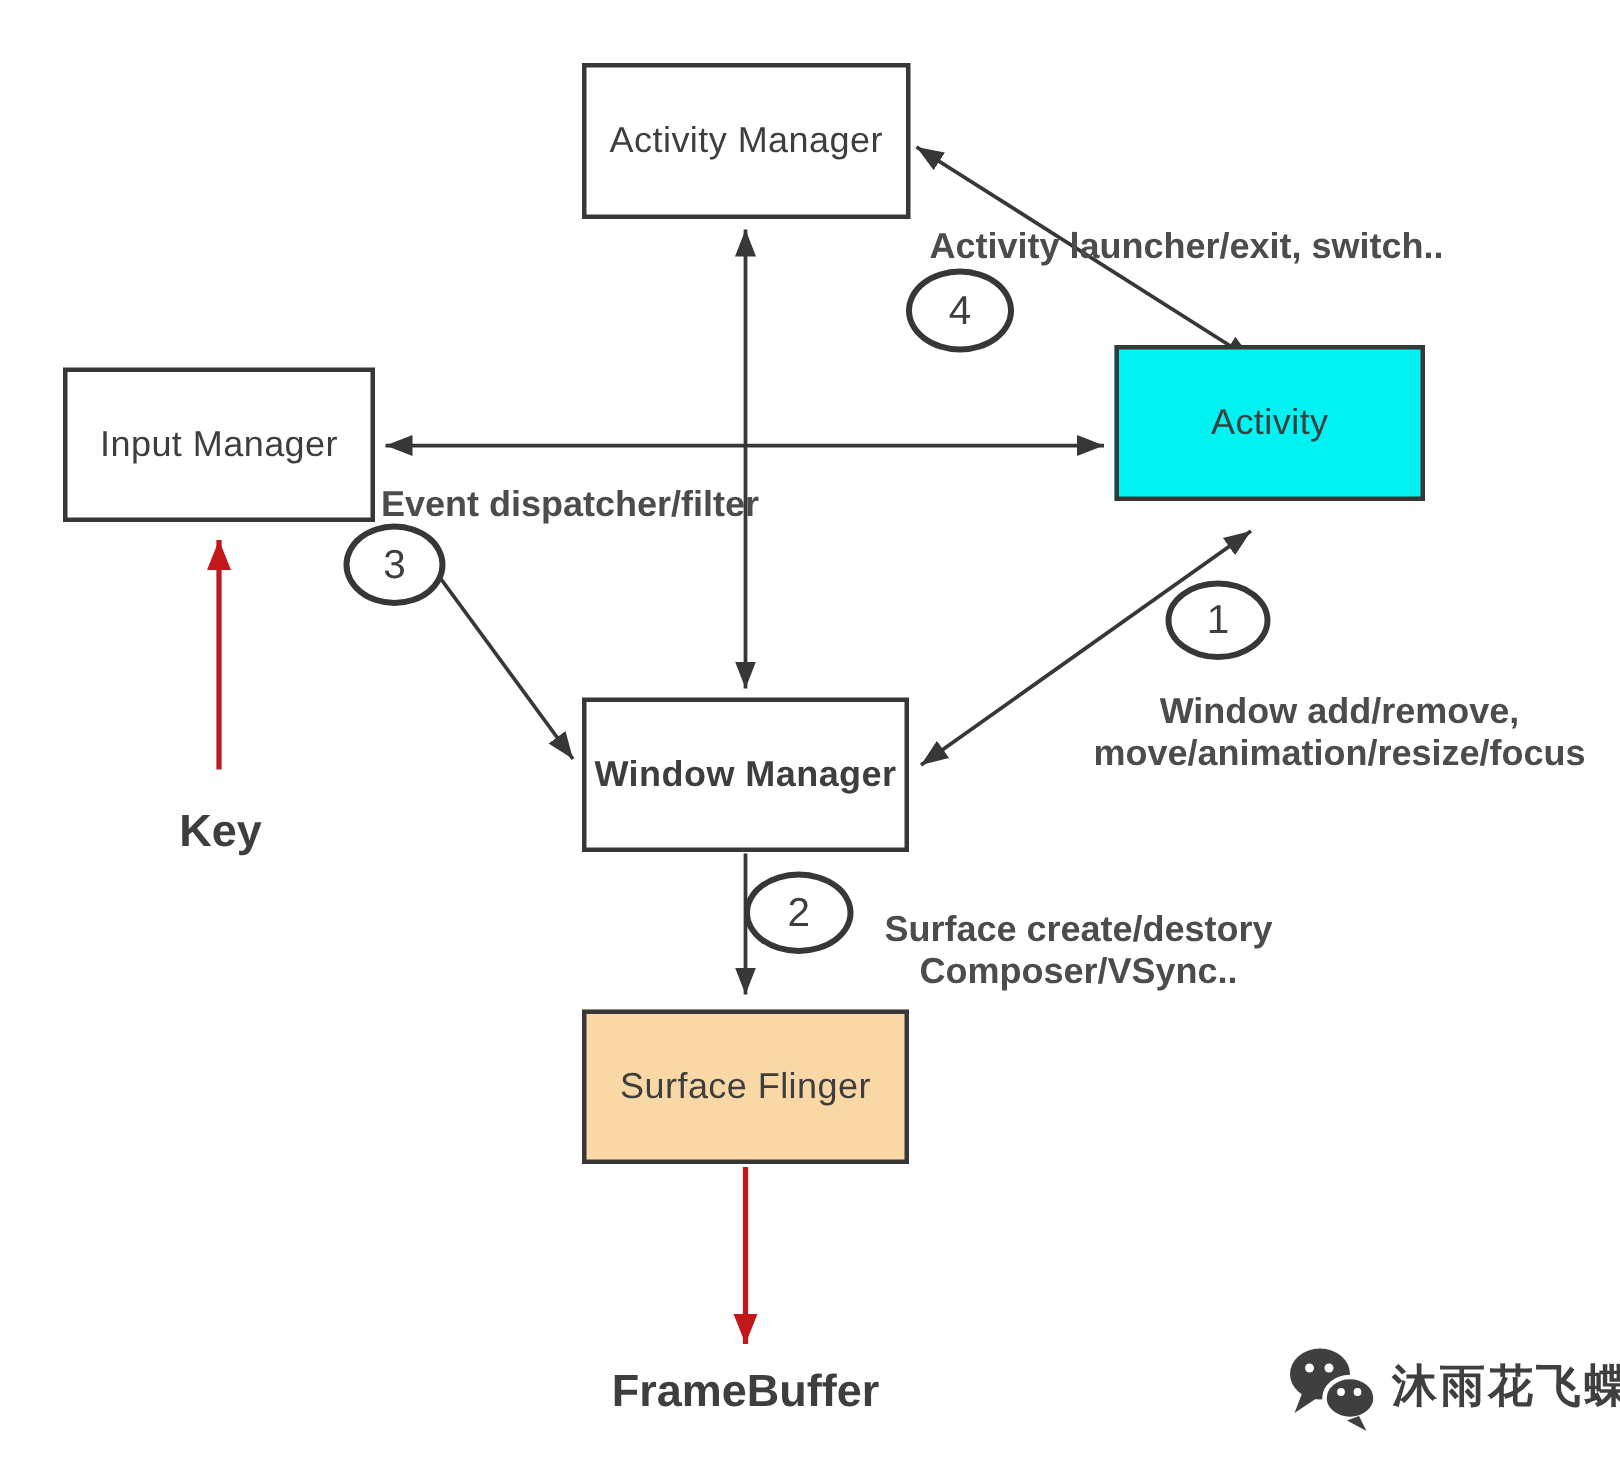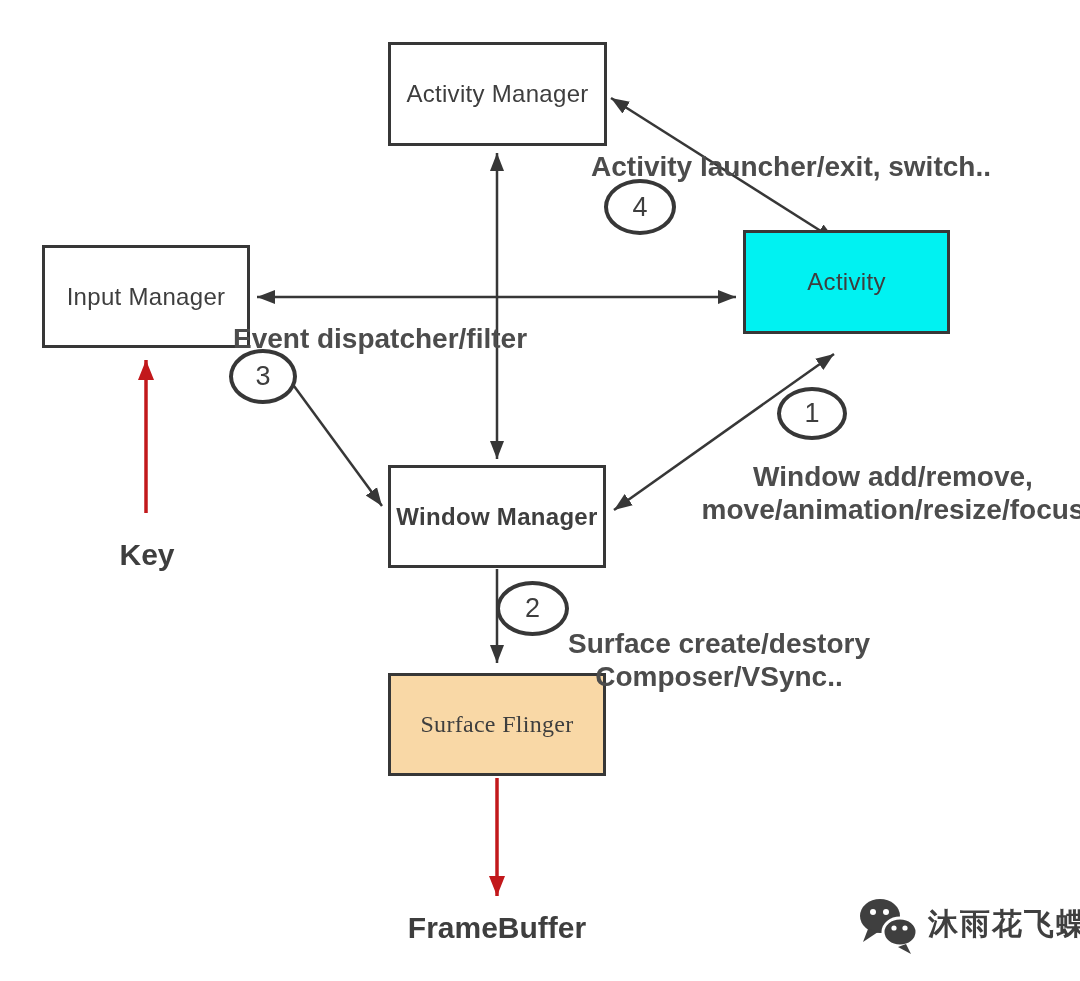--- a/index.html
+++ b/index.html
@@ -31,37 +31,37 @@
     position:absolute;
     box-sizing:border-box;
     border:3px solid var(--ink);
     background:var(--box_fill);
     display:flex;align-items:center;justify-content:center;
     font-size:24px;color:var(--box_text);
     letter-spacing:0.3px;
     white-space:nowrap;
   }
   .node.cyan{background:var(--activity_fill);}
-  .node.peach{background:var(--surface_flinger_fill);font-family:Liberation Serif, serif;}
+  .node.peach{background:var(--surface_flinger_fill);}
 
   .badge{
     position:absolute;
     box-sizing:border-box;
     border:4px solid var(--ink);
     border-radius:50%;
     background:#FFFFFF;
     display:flex;align-items:center;justify-content:center;
     font-size:27px;color:var(--box_text);
   }
 
   .anno{
     position:absolute;
     transform:translateX(-50%);
     text-align:center;
-    font-size:28px;font-weight:600;
+    font-size:24px;font-weight:600;
     color:var(--label_gray);
     line-height:1.17;
     white-space:nowrap;
   }
   .anno.dark{
     color:var(--box_text);
     font-weight:700;
     font-size:30px;
   }
 
@@ -125,21 +125,21 @@
 
   <div class="anno" style="left:380px;top:323px;">
     <div>Event dispatcher/filter</div>
   </div>
 
   <div class="anno" style="left:893px;top:461px;">
     <div>Window add/remove,</div>
     <div>move/animation/resize/focus</div>
   </div>
 
-  <div class="anno" style="left:719px;top:606px;margin-top:22px;">
+  <div class="anno" style="left:719px;top:606px;">
     <div>Surface create/destory</div>
     <div>Composer/VSync..</div>
   </div>
 
   <div class="anno dark" style="left:147px;top:537px;">Key</div>
 
   <div class="anno dark" style="left:497px;top:910px;">FrameBuffer</div>
 
   <div class="watermark">
     <svg class="wm-icon" viewBox="0 0 64 60" xmlns="http://www.w3.org/2000/svg">

